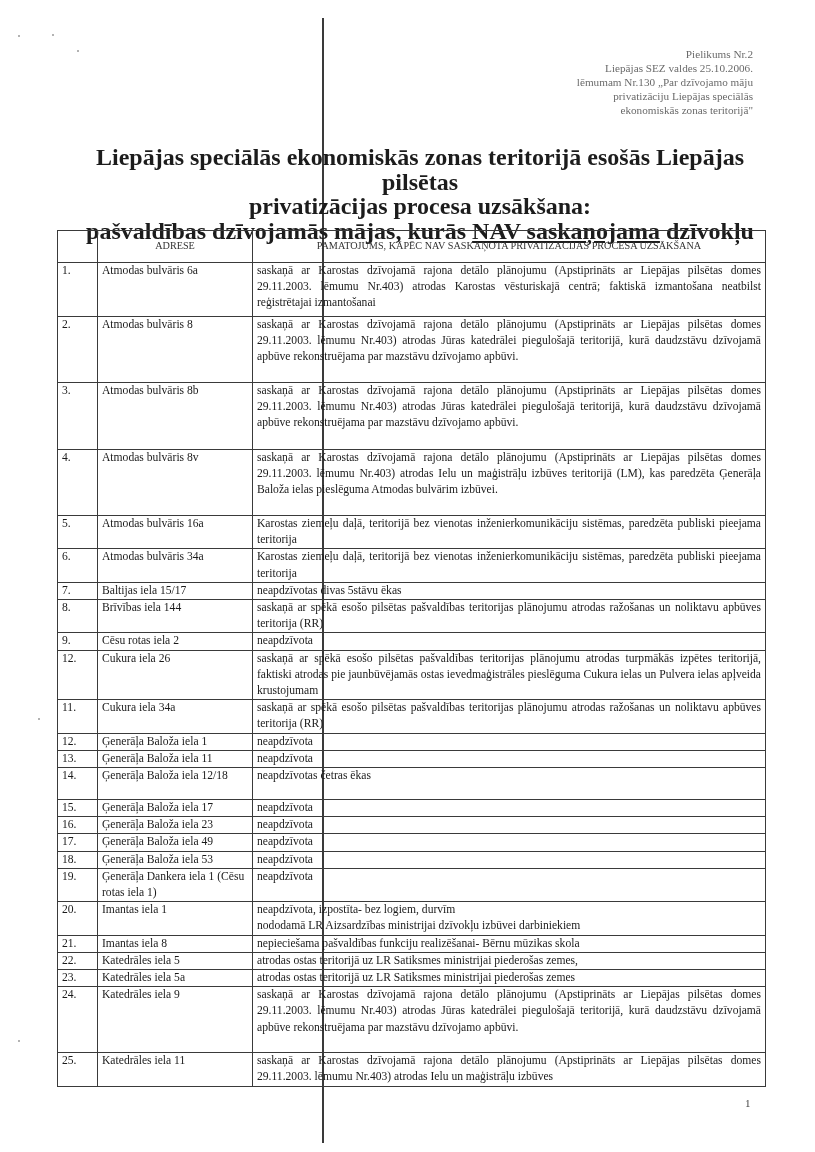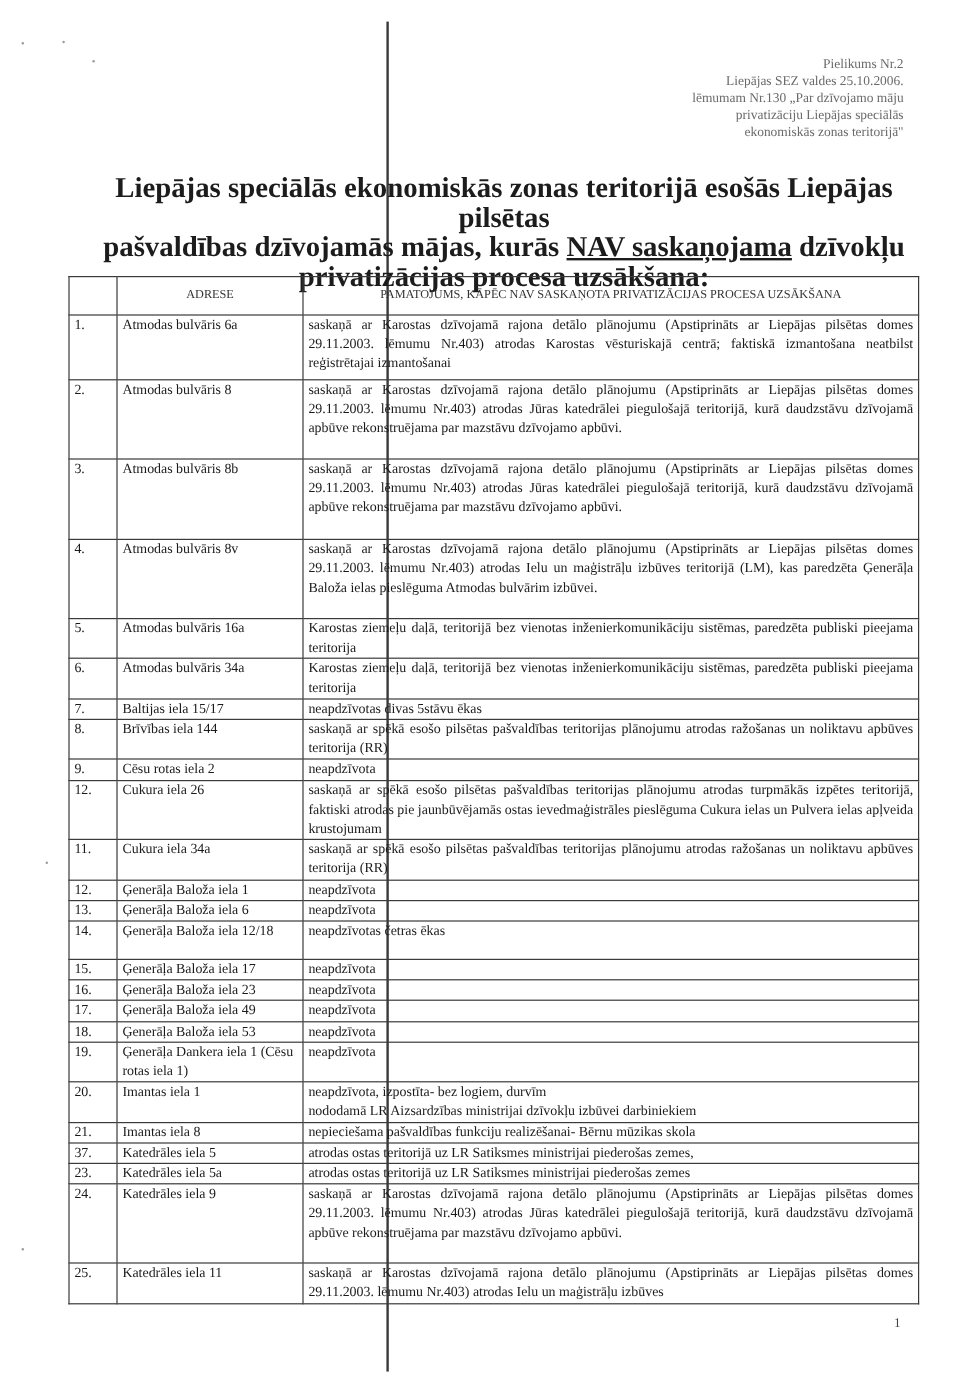--- a/index.html
+++ b/index.html
@@ -58,22 +58,22 @@
 <div class="annex">
   <div>Pielikums Nr.2</div>
   <div>Liepājas SEZ valdes 25.10.2006.</div>
   <div>lēmumam Nr.130 „Par dzīvojamo māju</div>
   <div>privatizāciju Liepājas speciālās</div>
   <div>ekonomiskās zonas teritorijā"</div>
 </div>
 
 <div class="title">
   <div>Liepājas speciālās ekonomiskās zonas teritorijā esošās Liepājas pilsētas</div>
+  <div>privatizācijas procesa uzsākšana:</div>
   <div><span>pašvaldības dzīvojamās mājas, kurās </span><u>NAV saskaņojama</u><span> dzīvokļu</span></div>
-  <div>privatizācijas procesa uzsākšana:</div>
 </div>
 
 <table class="list">
   <colgroup>
       <col class="c-num">
       <col class="c-addr">
       <col class="c-reason">
     </colgroup>
   <thead>
     <tr>
@@ -138,21 +138,21 @@
         <td class="addr"><span>Cukura iela 34a</span></td>
         <td class="reason"><span>saskaņā ar spēkā esošo pilsētas pašvaldības teritorijas plānojumu atrodas ražošanas un noliktavu apbūves teritorija (RR)</span></td>
       </tr>
       <tr style="height: 16px;">
         <td class="num"><span>12.</span></td>
         <td class="addr"><span>Ģenerāļa Baloža iela 1</span></td>
         <td class="reason"><span>neapdzīvota</span></td>
       </tr>
       <tr style="height: 16px;">
         <td class="num"><span>13.</span></td>
-        <td class="addr"><span>Ģenerāļa Baloža iela 6</span></td>
+        <td class="addr"><span>Ģenerāļa Baloža iela 11</span></td>
         <td class="reason"><span>neapdzīvota</span></td>
       </tr>
       <tr style="height: 32px;">
         <td class="num"><span>14.</span></td>
         <td class="addr"><span>Ģenerāļa Baloža iela 12/18</span></td>
         <td class="reason"><span>neapdzīvotas četras ēkas</span></td>
       </tr>
       <tr style="height: 16px;">
         <td class="num"><span>15.</span></td>
         <td class="addr"><span>Ģenerāļa Baloža iela 17</span></td>
@@ -182,21 +182,21 @@
         <td class="num"><span>20.</span></td>
         <td class="addr"><span>Imantas iela 1</span></td>
         <td class="reason"><span>neapdzīvota, izpostīta- bez logiem, durvīm</span><div>nododamā LR Aizsardzības ministrijai dzīvokļu izbūvei darbiniekiem</div></td>
       </tr>
       <tr style="height: 16px;">
         <td class="num"><span>21.</span></td>
         <td class="addr"><span>Imantas iela 8</span></td>
         <td class="reason"><span>nepieciešama pašvaldības funkciju realizēšanai- Bērnu mūzikas skola</span></td>
       </tr>
       <tr style="height: 16px;">
-        <td class="num"><span>37.</span></td>
+        <td class="num"><span>22.</span></td>
         <td class="addr"><span>Katedrāles iela 5</span></td>
         <td class="reason"><span>atrodas ostas teritorijā uz LR Satiksmes ministrijai piederošas zemes,</span></td>
       </tr>
       <tr style="height: 16px;">
         <td class="num"><span>23.</span></td>
         <td class="addr"><span>Katedrāles iela 5a</span></td>
         <td class="reason"><span>atrodas ostas teritorijā uz LR Satiksmes ministrijai piederošas zemes</span></td>
       </tr>
       <tr style="height: 66px;">
         <td class="num"><span>24.</span></td>

